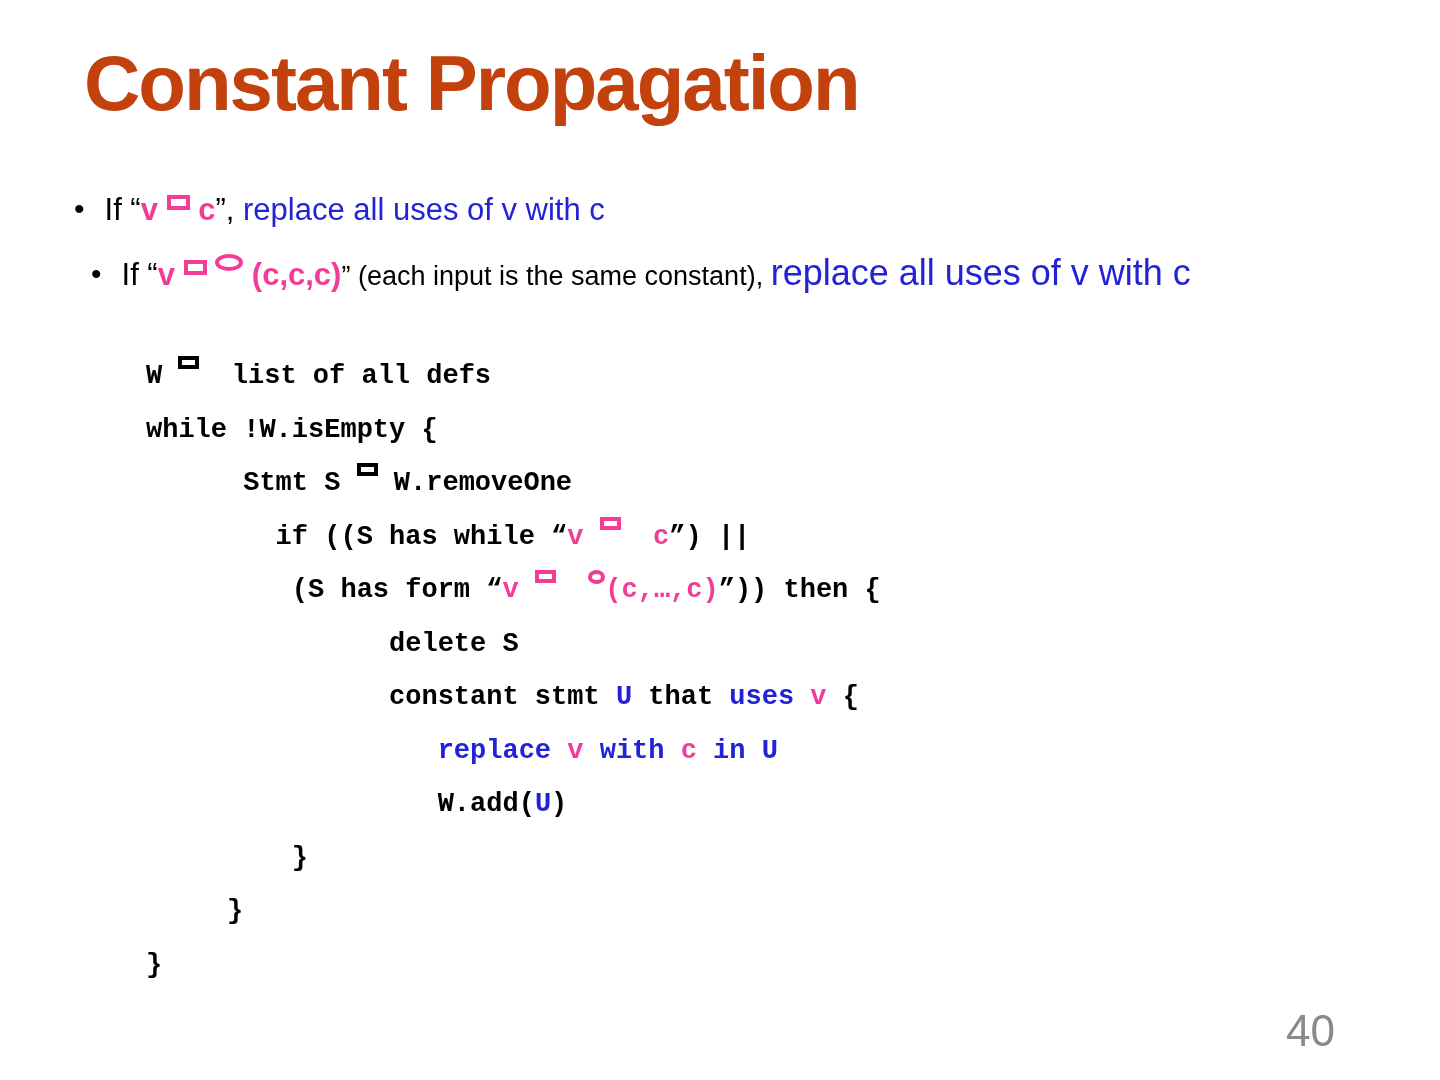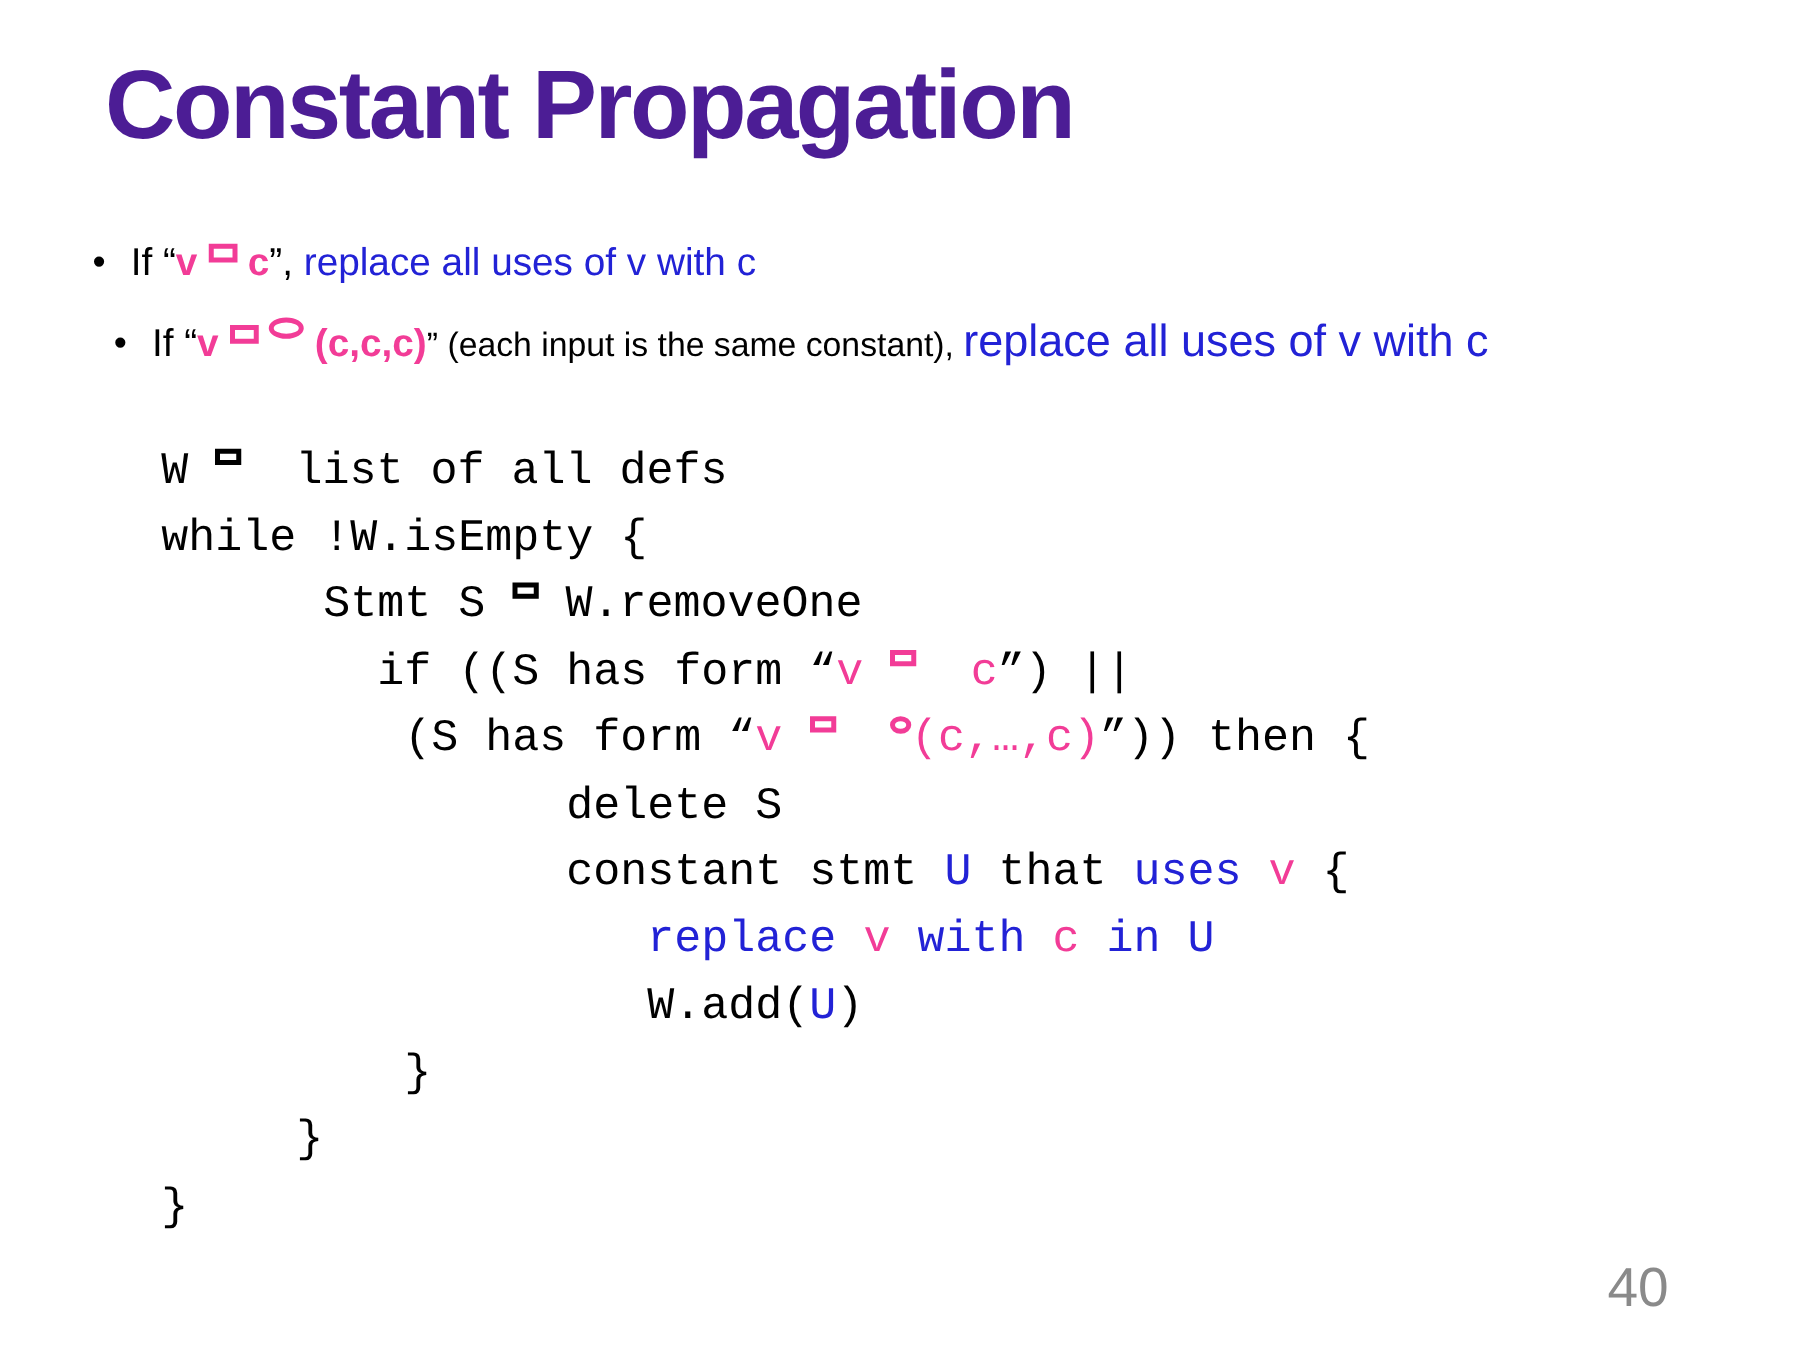--- a/index.html
+++ b/index.html
@@ -2,21 +2,21 @@
 <html style="--pink: #f23c97; --blue: #2222d6;"><head>
 <meta charset="utf-8">
 <style>
   html,body{margin:0;padding:0;}
   body{
     width:1440px;height:1080px;position:relative;overflow:hidden;
     background:#ffffff;font-family:"Liberation Sans",sans-serif;color:#000;
   }
   .slide-title{
     position:absolute;left:84px;top:38px;
-    font-size:78px;font-weight:bold;letter-spacing:-2px;color:#4c1d95;
+    font-size:78px;font-weight:bold;letter-spacing:-2px;color:#c2410c;
     white-space:nowrap;
   }
   .bullet-row{
     position:absolute;left:74px;white-space:nowrap;
     font-size:31px;color:#000;
   }
   #bullet-0{top:192px;}
   #bullet-1{top:252px;margin-left:17px;}
   .bullet-marker{
     display:inline-block;font-size:30px;margin-right:20px;vertical-align:1px;
@@ -30,23 +30,23 @@
     display:inline-block;box-sizing:border-box;
     border:4px solid currentColor;background:transparent;
   }
   
   .g-box.v-bullet{width:23px;height:15px;vertical-align:10px;}
   .g-oval.v-bullet{width:28px;height:17px;border-radius:50%;vertical-align:14px;}
   
   .g-box.v-code{width:21px;height:13px;vertical-align:14px;}
   .g-oval.v-code{width:17px;height:14px;border-radius:50%;vertical-align:13px;}
   .code-block{
-    position:absolute;left:129px;top:350px;
+    position:absolute;left:146px;top:350px;
     font-family:"Liberation Mono","DejaVu Sans Mono",monospace;
-    font-weight:normal;font-size:36px;line-height:53.5px;
+    font-weight:bold;font-size:27px;line-height:53.5px;
     color:#000;
   }
   .code-line{white-space:pre;}
   .page-number{
     position:absolute;left:1286px;top:1006px;
     font-size:44px;color:#8a8a8a;
   }
 </style>
 </head>
 <body>
@@ -57,21 +57,21 @@
   <span class="bullet-marker">•</span><span class="bullet-text"><span>If “</span><span class="seg-b c-pink">v</span><span> </span><span class="glyph g-box v-bullet c-pink"></span><span>  </span><span class="seg-b c-pink">c</span><span>”, </span><span class="c-blue">replace all uses of v with c</span></span>
 </div>
 <div id="bullet-1" class="bullet-row">
   <span class="bullet-marker">•</span><span class="bullet-text"><span>If “</span><span class="seg-b c-pink">v</span><span> </span><span class="glyph g-box v-bullet c-pink"></span><span>  </span><span class="glyph g-oval v-bullet c-pink"></span><span> </span><span class="seg-b c-pink">(c,c,c)</span><span class="sz-small">”</span><span class="sz-small"> (each input is the same constant), </span><span class="sz-large c-blue">replace all uses of v with c</span></span>
 </div>
 
 <div id="code" class="code-block">
     <div class="code-line"><span>W </span><span class="glyph g-box v-code"></span><span>  list of all defs</span></div>
     <div class="code-line"><span>while !W.isEmpty {</span></div>
     <div class="code-line"><span>      Stmt S </span><span class="glyph g-box v-code"></span><span> W.removeOne</span></div>
-    <div class="code-line"><span>        if ((S has form “</span><span class="c-pink">v</span><span> </span><span class="glyph g-box v-code c-pink"></span><span>  </span><span class="c-pink">c</span><span>”) ||</span></div>
+    <div class="code-line"><span>        if ((S has while “</span><span class="c-pink">v</span><span> </span><span class="glyph g-box v-code c-pink"></span><span>  </span><span class="c-pink">c</span><span>”) ||</span></div>
     <div class="code-line"><span>         (S has form “</span><span class="c-pink">v</span><span> </span><span class="glyph g-box v-code c-pink"></span><span>  </span><span class="glyph g-oval v-code c-pink"></span><span class="c-pink">(c,…,c)</span><span>”)) then {</span></div>
     <div class="code-line"><span>               delete S</span></div>
     <div class="code-line"><span>               constant stmt </span><span class="c-blue">U</span><span> that </span><span class="c-blue">uses</span><span> </span><span class="c-pink">v</span><span> {</span></div>
     <div class="code-line"><span>                  </span><span class="c-blue">replace</span><span> </span><span class="c-pink">v</span><span> </span><span class="c-blue">with</span><span> </span><span class="c-pink">c</span><span> </span><span class="c-blue">in</span><span> </span><span class="c-blue">U</span></div>
     <div class="code-line"><span>                  W.add(</span><span class="c-blue">U</span><span>)</span></div>
     <div class="code-line"><span>         }</span></div>
     <div class="code-line"><span>     }</span></div>
     <div class="code-line"><span>}</span></div>
   </div>
 

